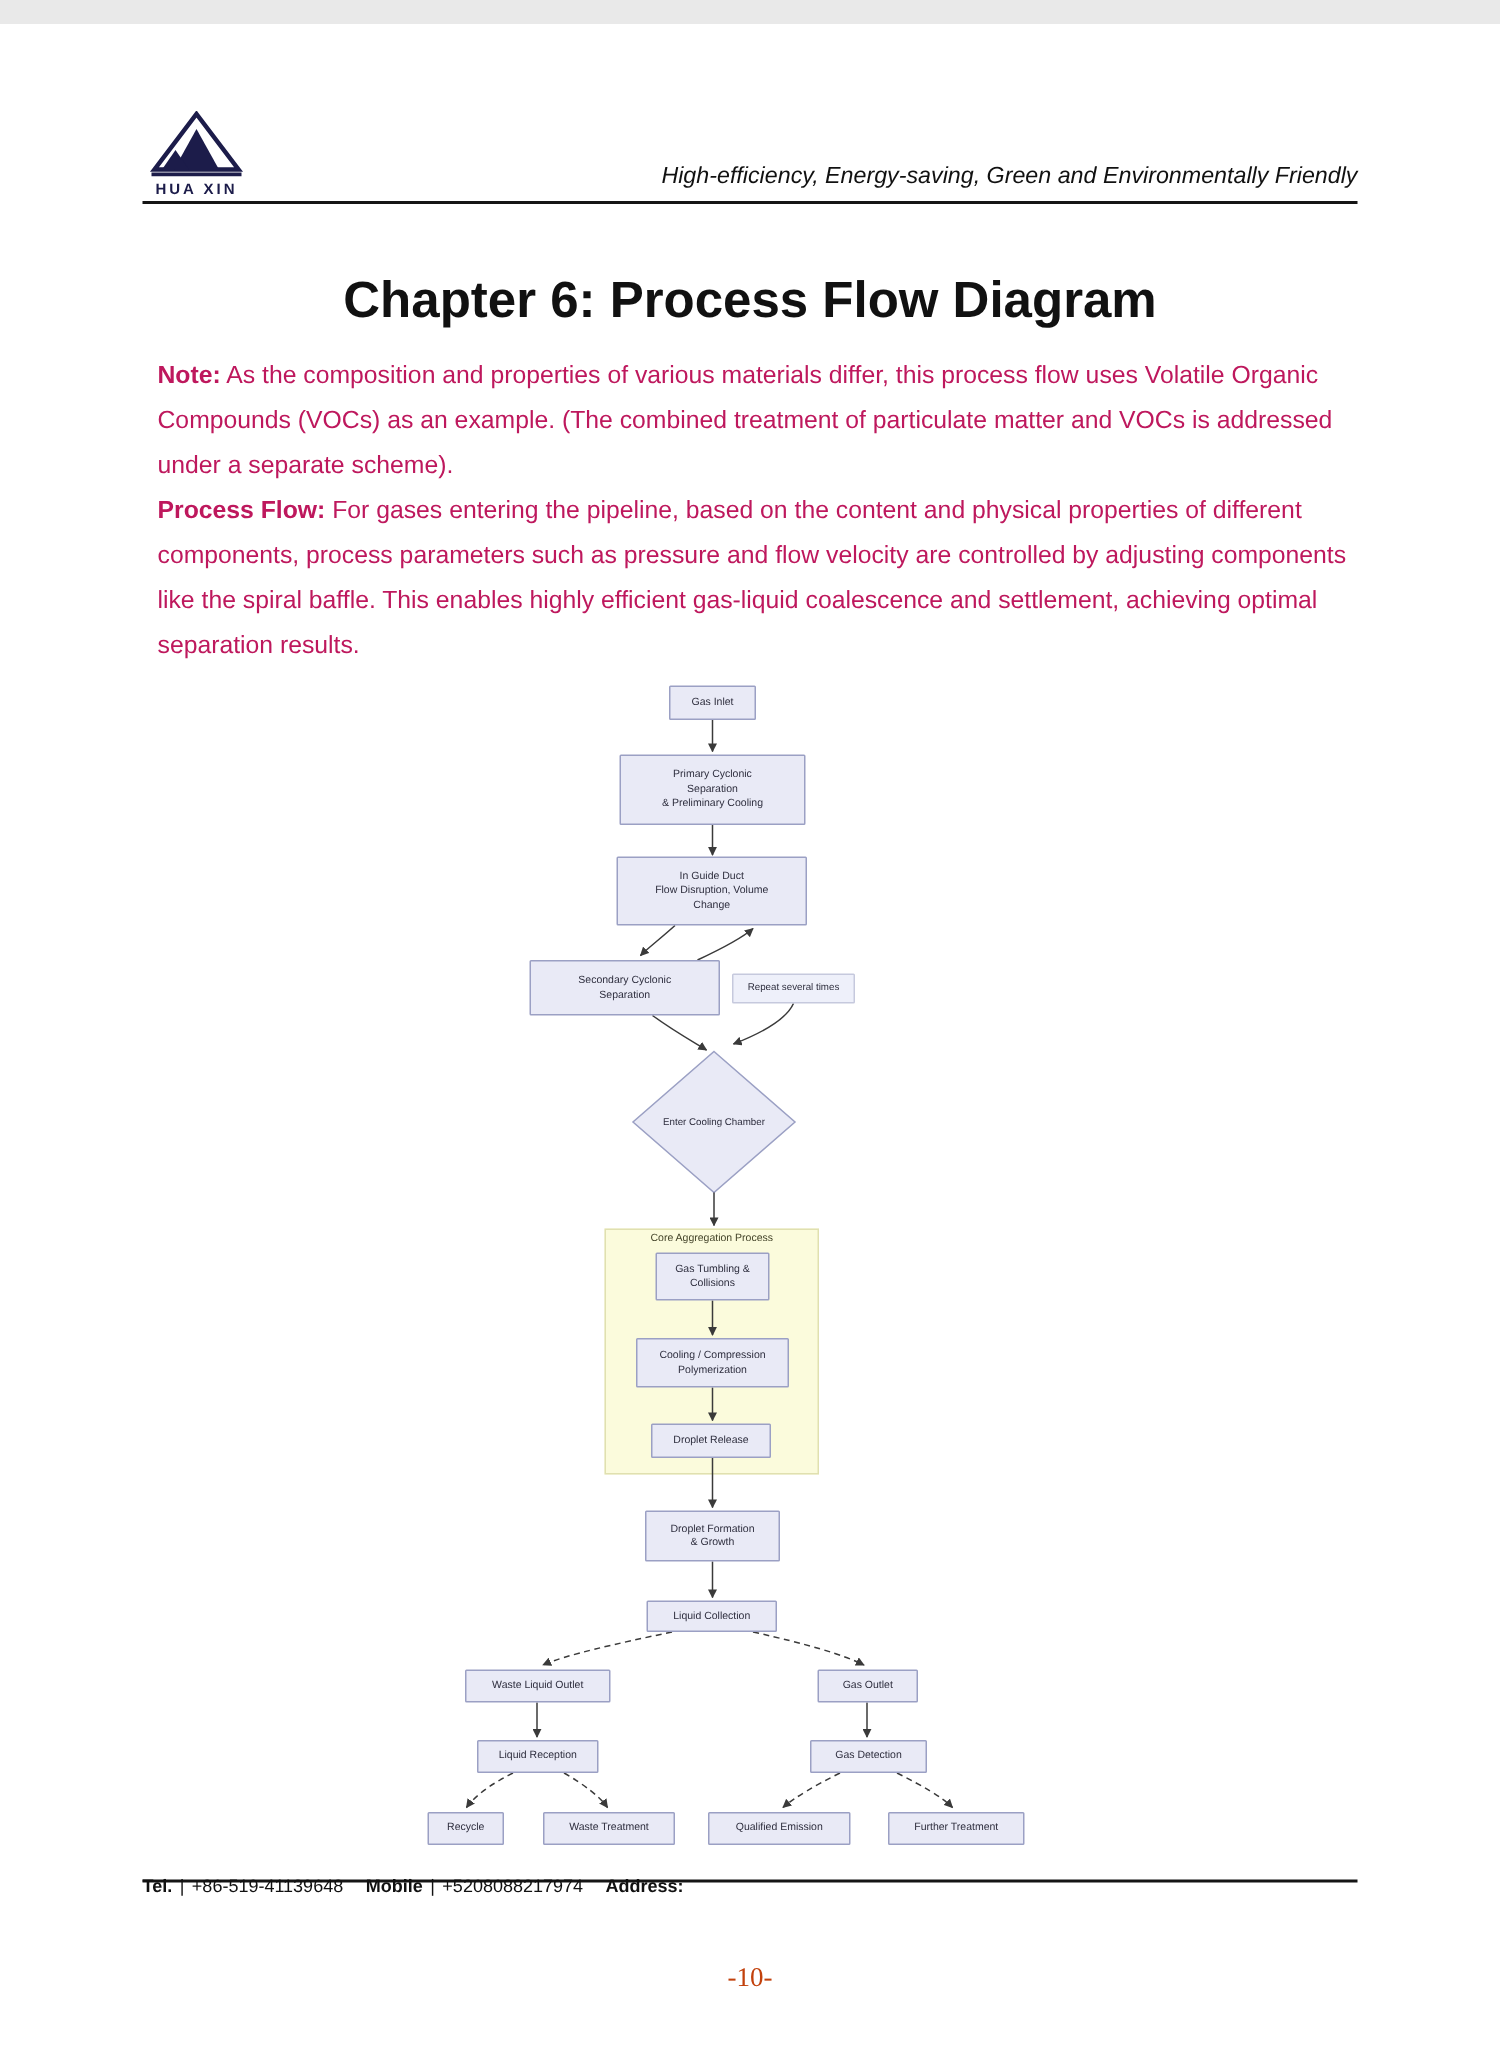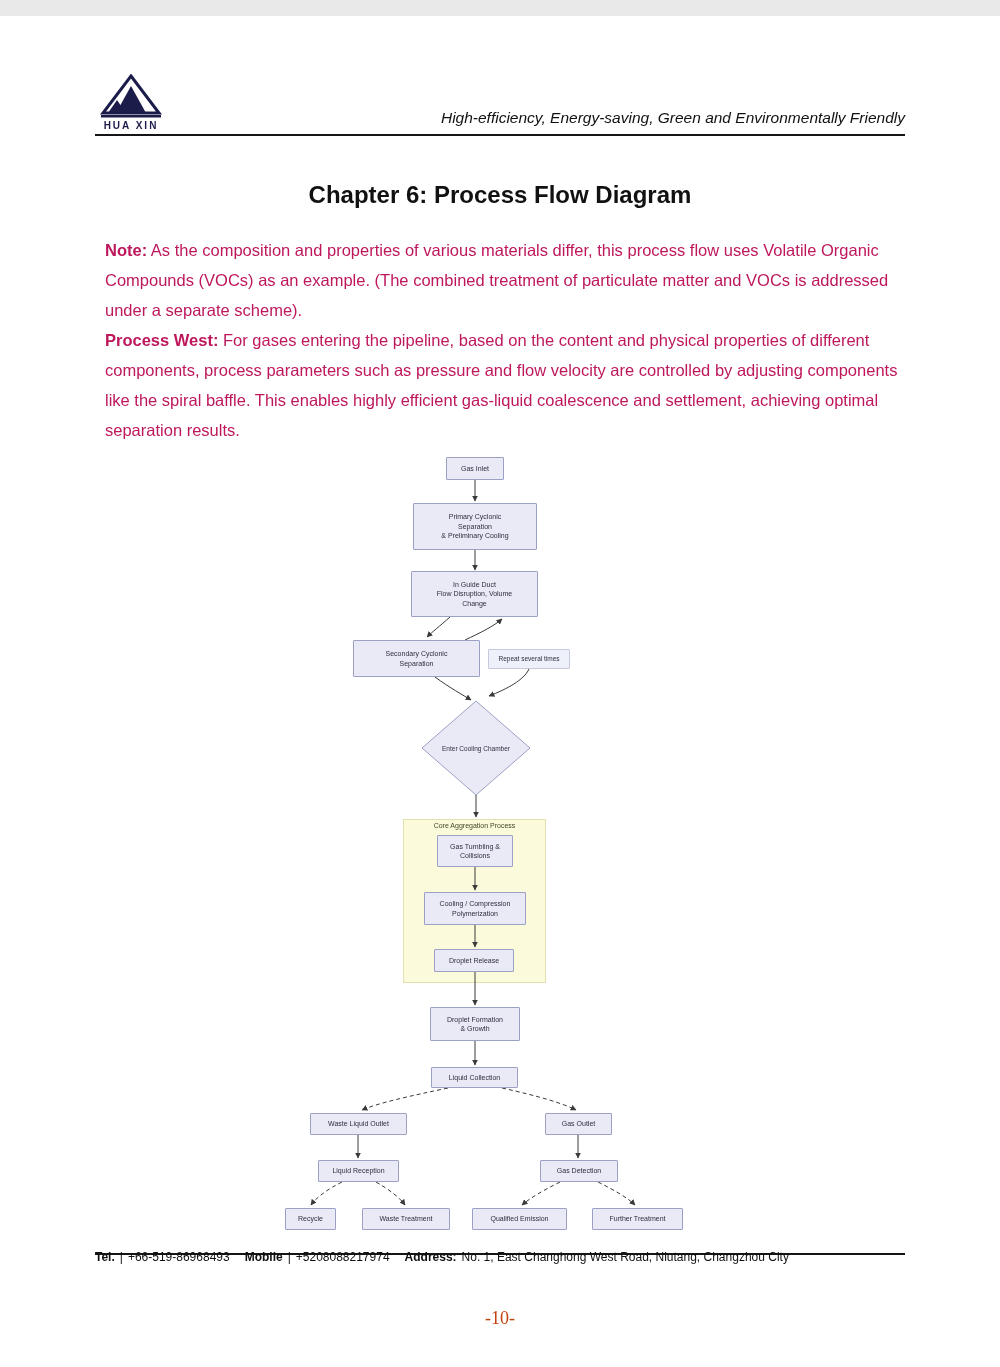--- a/index.html
+++ b/index.html
@@ -10,21 +10,21 @@
     background:#ffffff; overflow:hidden; color:#1a1a1a;
   }
   
   .logo { position:absolute; left:95px; top:58px; width:72px; height:58px; }
   .tagline { position:absolute; right:95px; top:93px; font-size:15.5px; color:#111;font-style:italic; }
   .rule { position:absolute; left:95px; width:810px; height:2px; background:#151515; }
   .rule.header-rule { top:118px; }
   .rule.footer-rule { top:1237px; }
   
   .title { position:absolute; left:0; top:165px; width:100%; text-align:center;
-           font-size:24px; font-weight:bold; color:#111; }
+           font-size:34px; font-weight:bold; color:#111; }
   .body-text { position:absolute; left:105px; top:219px; width:806px;
                font-size:16.5px; line-height:30px; color:#be185d; }
   .body-text p { margin:0; }
   .b { font-weight:bold; }
   
   .node {
     position:absolute; background:var(--node-fill,#e9eaf6);
     border:1px solid var(--node-border,#9ba0c4);
     display:flex; align-items:center; justify-content:center; text-align:center;
     font-size:7px; line-height:1.35; color:#2e2e3e; white-space:pre-line;
@@ -65,21 +65,21 @@
       <rect x="6" y="41" width="60" height="2.5" fill="#1c1c4a"></rect>
       <text x="36" y="55" text-anchor="middle" font-size="10" font-weight="bold" fill="#1c1c4a" letter-spacing="2">HUA XIN</text>
     </svg>
   </div>
   <div class="tagline">High-efficiency, Energy-saving, Green and Environmentally Friendly</div>
   <div class="rule header-rule"></div>
 
   <h1 class="title">Chapter 6: Process Flow Diagram</h1>
   <div class="body-text">
     <p><span class="b">Note:</span> <span>As the composition and properties of various materials differ, this process flow uses Volatile Organic Compounds (VOCs) as an example. (The combined treatment of particulate matter and VOCs is addressed under a separate scheme).</span></p>
-    <p><span class="b">Process West:</span> <span>For gases entering the pipeline, based on the content and physical properties of different components, process parameters such as pressure and flow velocity are controlled by adjusting components like the spiral baffle. This enables highly efficient gas-liquid coalescence and settlement, achieving optimal separation results.</span></p>
+    <p><span class="b">Process Flow:</span> <span>For gases entering the pipeline, based on the content and physical properties of different components, process parameters such as pressure and flow velocity are controlled by adjusting components like the spiral baffle. This enables highly efficient gas-liquid coalescence and settlement, achieving optimal separation results.</span></p>
   </div>
 
   <div class="core-box"></div>
 
   <svg class="connectors" width="1000" height="1367" viewBox="0 0 1000 1367">
     <defs>
       <marker id="arrow" viewBox="0 0 10 10" refX="9" refY="5" markerWidth="6" markerHeight="6" orient="auto-start-reverse">
         <path d="M0,0 L10,5 L0,10 z" fill="#3a3a3a"></path>
       </marker>
     </defs>
@@ -136,22 +136,21 @@
   <div class="node" style="left:540px;top:1144px;width:78px;height:22px;">Gas Detection</div>
   <div class="node" style="left:285px;top:1192px;width:51px;height:22px;">Recycle</div>
   <div class="node" style="left:362px;top:1192px;width:88px;height:22px;">Waste Treatment</div>
   <div class="node" style="left:472px;top:1192px;width:95px;height:22px;">Qualified Emission</div>
   <div class="node" style="left:592px;top:1192px;width:91px;height:22px;">Further Treatment</div>
 
   <div class="rule footer-rule"></div>
   <div class="footer">
     <span class="b">Tel.</span>
     <span>|</span>
-    <span>+66-519-86968493</span>
+    <span>+86-519-41139648</span>
     <span class="b gap">Mobile</span>
     <span>|</span>
     <span>+5208088217974</span>
     <span class="b gap">Address:</span>
-    <span>No. 1, East Changhong West Road, Niutang, Changzhou City</span>
   </div>
   <div class="page-number">-10-</div>
 
 </div>
 
 </body></html>

